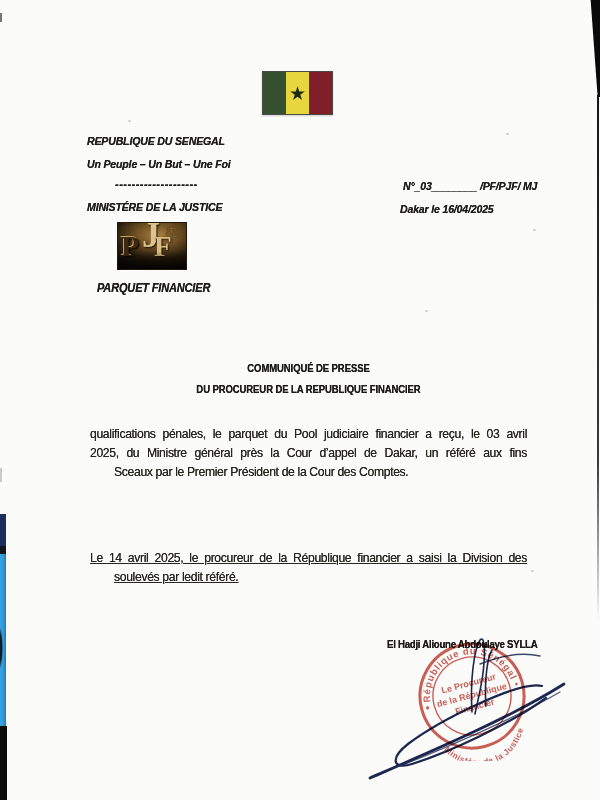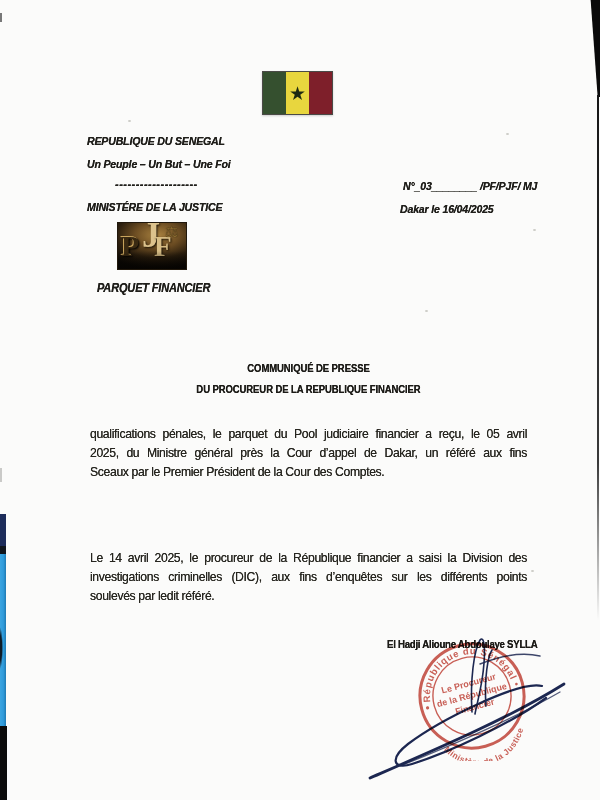--- a/index.html
+++ b/index.html
@@ -53,23 +53,23 @@
   .ttl{left:90px;width:437px;text-align:center;font-weight:bold;font-size:10.8px;
        letter-spacing:-0.1px;color:#1c1b17;transform:scaleX(.88);transform-origin:center;
        text-shadow:0 0 .3px #1c1b17;white-space:nowrap;}
   .ttl1{top:362px;}
   .ttl2{top:383px;}
 
   
   .para{left:90px;width:437px;font-size:12.2px;line-height:19px;
         letter-spacing:-0.35px;color:#26251f;text-shadow:0 0 .3px #3a3933;}
   .para1{top:425px;}
-  .para2{top:549px;}
+  .para2{top:549px;text-decoration:underline;}
   .jline{text-align:justify;text-align-last:justify;text-justify:inter-word;}
-  .jline.is-last{text-align-last:left;}
+  .jline.is-last{text-align-last:left;margin-left:24px;}
 
   
   .sig-name{left:375px;top:638px;width:150px;text-align:right;font-weight:bold;
             font-size:10.5px;letter-spacing:-0.3px;color:#1c1b17;
             transform:scaleX(.92);transform-origin:right center;white-space:nowrap;
             text-shadow:0 0 .3px #1c1b17;z-index:2;}
   .stamp{left:407px;top:631px;width:130px;height:130px;z-index:3;
          mix-blend-mode:multiply;opacity:.88;}
   .ink{left:360px;top:628px;width:225px;height:170px;z-index:4;mix-blend-mode:multiply;}
 
@@ -117,27 +117,26 @@
   </div>
   <div class="abs hdr hdr-service">PARQUET FINANCIER</div>
 
   <div class="abs hdr ref1">N°_03________ /PF/PJF/ MJ</div>
   <div class="abs hdr ref2">Dakar le 16/04/2025</div>
 
   <div class="abs ttl ttl1">COMMUNIQUÉ DE PRESSE</div>
   <div class="abs ttl ttl2">DU PROCUREUR DE LA REPUBLIQUE FINANCIER</div>
 
   <div class="abs para para1">
-      <div class="jline">qualifications pénales, le parquet du Pool judiciaire financier a reçu, le 05 avril</div>
+      <div class="jline">qualifications pénales, le parquet du Pool judiciaire financier a reçu, le 03 avril</div>
       <div class="jline">2025, du Ministre général près la Cour d’appel de Dakar, un référé aux fins</div>
       <div class="jline is-last">Sceaux par le Premier Président de la Cour des Comptes.</div>
     </div>
   <div class="abs para para2">
       <div class="jline">Le 14 avril 2025, le procureur de la République financier a saisi la Division des</div>
-      <div class="jline">investigations criminelles (DIC), aux fins d’enquêtes sur les différents points</div>
       <div class="jline is-last">soulevés par ledit référé.</div>
     </div>
 
   <div class="abs sig-name">El Hadji Alioune Abdoulaye SYLLA</div>
 
   <svg class="abs stamp" viewBox="0 0 130 130">
     <defs>
       <path id="arcTop" d="M25.5,79.4 A42,42 0 1 1 104.5,79.4" fill="none"></path>
       <path id="arcBottom" d="M20.6,76.9 A46,46 0 1 0 109.4,76.9" fill="none"></path>
     </defs>

